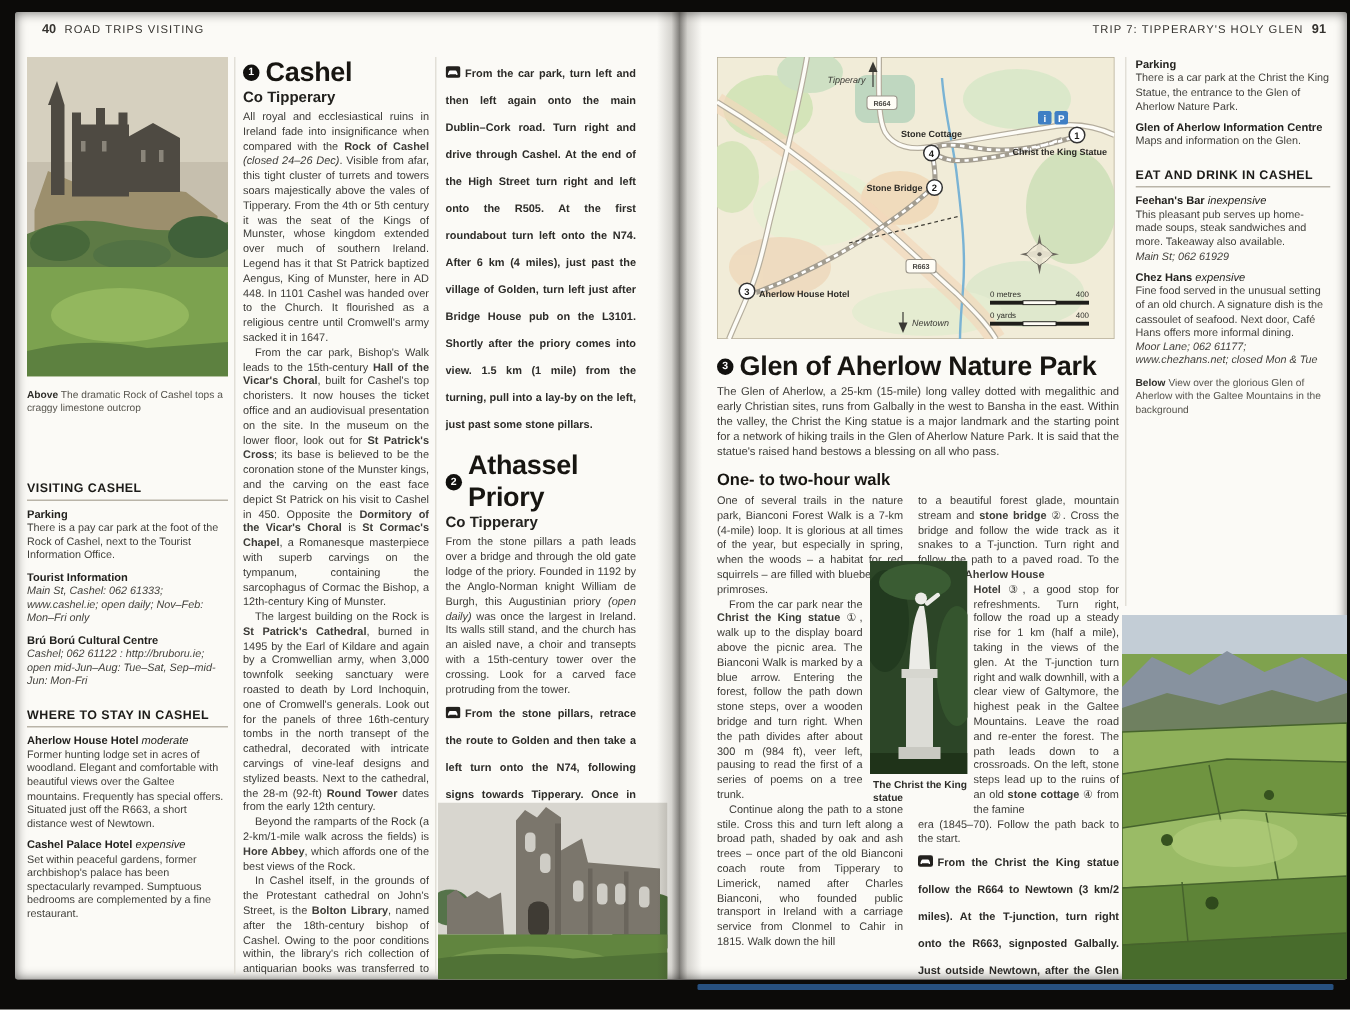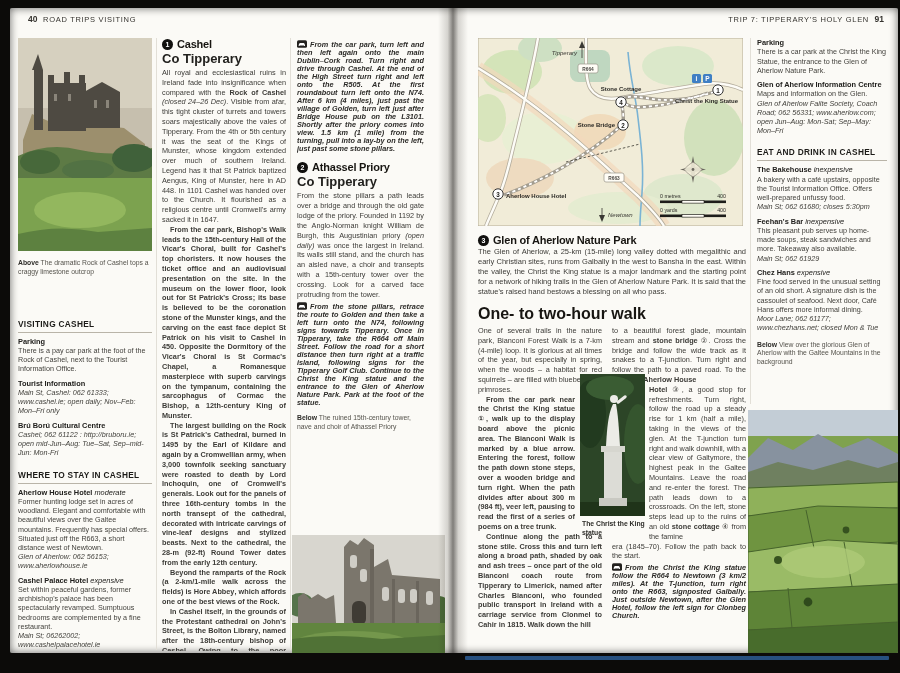--- a/index.html
+++ b/index.html
@@ -16,45 +16,45 @@
   .hdr b{font-size:8.5px;letter-spacing:0;}
   .hdr.left{left:18px;}
   .hdr.right{right:14px;text-align:right;}
 
   
   .col{position:absolute;top:30px;height:613px;overflow:hidden;}
   .vrule{position:absolute;top:30px;width:1px;background:#e2dfd7;}
 
   p{margin:0 0 0 0;}
   .body-p{font-size:7.3px;line-height:9.8px;text-align:justify;color:#3c3b37;margin:0;}
-  .ind{text-indent:8px;font-weight:bold;}
-  .dir{font-size:7.3px;line-height:8px;font-weight:bold;font-style:italic;color:#2c2b28;
+  .ind{text-indent:8px;}
+  .dir{font-size:7.3px;line-height:18px;font-weight:bold;color:#2c2b28;
        text-align:justify;margin-top:2px;}
   .caricon{width:10px;height:8px;margin-right:3px;vertical-align:-1px;}
 
   .sec-head{margin:0 0 1px 0;display:flex;align-items:center;gap:4px;}
-  .sec-title{font-size:11px;font-weight:bold;color:#171511;letter-spacing:-.2px;}
+  .sec-title{font-size:18px;font-weight:bold;color:#171511;letter-spacing:-.2px;}
   .numcirc{display:inline-flex;flex:none;width:11px;height:11px;border-radius:50%;background:#11100e;
            color:#fff;font-size:7px;font-weight:bold;align-items:center;justify-content:center;}
-  .county{font-size:13px;font-weight:bold;color:#22211e;margin:0 0 2px 0;}
+  .county{font-size:10px;font-weight:bold;color:#22211e;margin:0 0 2px 0;}
 
   
   .sb-head{font-size:8.3px;font-weight:bold;letter-spacing:.3px;color:#1c1b18;margin:0 0 4px 0;
            padding-bottom:3px;border-bottom:1px solid #b9b4a8;}
   .sb-entry{margin-bottom:5px;}
   .sb-name{font-size:7.4px;font-weight:bold;color:#22211e;line-height:9.4px;}
   .price{font-weight:normal;font-style:italic;}
   .sb-body{font-size:7.2px;line-height:9.2px;color:#403f3a;}
   .sb-det{font-size:7.2px;line-height:9.2px;font-style:italic;color:#403f3a;}
 
   .cap{font-size:6.8px;line-height:8.8px;color:#55534c;}
   .cap b{color:#2e2d29;}
 
   
-  .walk-title{font-size:16px;font-weight:bold;color:#171511;margin:8px 0 3px 0;}
+  .walk-title{font-size:11px;font-weight:bold;color:#171511;margin:8px 0 3px 0;}
   .walk-cols{display:flex;gap:10px;}
   .wcolA{width:124px;}
   .wcolB{width:134px;}
   .pad-r{padding-right:27px;}
   .pad-l{padding-left:37px;}
 
   .photo{position:absolute;overflow:hidden;}
   .statue-cap{position:absolute;left:572px;top:512px;width:68px;font-size:6.8px;line-height:8.6px;
               font-weight:bold;color:#2e2d29;}
 
@@ -131,26 +131,24 @@
         <div class="sb-name">Brú Ború Cultural Centre</div>
         <div class="sb-det">Cashel; 062 61122 : http://bruboru.ie; open mid-Jun–Aug: Tue–Sat, Sep–mid-Jun: Mon-Fri</div>
       </div>
     </div>
 
     <div class="sb-block" style="margin-top:12px;">
       <h3 class="sb-head">WHERE TO STAY IN CASHEL</h3>
       <div class="sb-entry">
         <div class="sb-name"><span>Aherlow House Hotel</span> <span class="price">moderate</span></div>
         <div class="sb-body">Former hunting lodge set in acres of woodland. Elegant and comfortable with beautiful views over the Galtee mountains. Frequently has special offers. Situated just off the R663, a short distance west of Newtown.</div>
-        <div class="sb-det">Glen of Aherlow: 062 56153; www.aherlowhouse.ie</div>
       </div>
       <div class="sb-entry">
         <div class="sb-name"><span>Cashel Palace Hotel</span> <span class="price">expensive</span></div>
         <div class="sb-body">Set within peaceful gardens, former archbishop's palace has been spectacularly revamped. Sumptuous bedrooms are complemented by a fine restaurant.</div>
-        <div class="sb-det">Main St; 06262002; www.cashelpalacehotel.ie</div>
       </div>
     </div>
   </div>
 
   <div class="col" style="left:152px;width:124px;">
     <h2 class="sec-head">
       <span class="numcirc">1</span>
       <span class="sec-title">Cashel</span>
     </h2>
     <div class="county">Co Tipperary</div>
@@ -359,39 +357,33 @@
 
   <div class="col" style="left:747px;top:30px;width:130px;height:372px;">
     <div class="sb-block">
       <div class="sb-entry">
         <div class="sb-name">Parking</div>
         <div class="sb-body">There is a car park at the Christ the King Statue, the entrance to the Glen of Aherlow Nature Park.</div>
       </div>
       <div class="sb-entry">
         <div class="sb-name">Glen of Aherlow Information Centre</div>
         <div class="sb-body">Maps and information on the Glen.</div>
-        <div class="sb-det">Glen of Aherlow Failte Society, Coach Road; 062 56331; www.aherlow.com; open Jun–Aug: Mon-Sat; Sep–May: Mon–Fri</div>
       </div>
     </div>
 
     <div class="sb-block" style="margin-top:12px;">
       <h3 class="sb-head">EAT AND DRINK IN CASHEL</h3>
-      <div class="sb-entry">
-        <div class="sb-name"><span>The Bakehouse</span> <span class="price">inexpensive</span></div>
-        <div class="sb-body">A bakery with a café upstairs, opposite the Tourist Information Office. Offers well-prepared unfussy food.</div>
-        <div class="sb-det">Main St; 062 61680; closes 5:30pm</div>
-      </div>
       <div class="sb-entry">
         <div class="sb-name"><span>Feehan's Bar</span> <span class="price">inexpensive</span></div>
         <div class="sb-body">This pleasant pub serves up home-made soups, steak sandwiches and more. Takeaway also available.</div>
         <div class="sb-det">Main St; 062 61929</div>
       </div>
       <div class="sb-entry">
         <div class="sb-name"><span>Chez Hans</span> <span class="price">expensive</span></div>
-        <div class="sb-body">Fine food served in the unusual setting of an old short. A signature dish is the cassoulet of seafood. Next door, Café Hans offers more informal dining.</div>
+        <div class="sb-body">Fine food served in the unusual setting of an old church. A signature dish is the cassoulet of seafood. Next door, Café Hans offers more informal dining.</div>
         <div class="sb-det">Moor Lane; 062 61177; www.chezhans.net; closed Mon &amp; Tue</div>
       </div>
     </div>
 
     <div class="cap" style="margin-top:8px;">
       <b>Below</b>
       <span>View over the glorious Glen of Aherlow with the Galtee Mountains in the background</span>
     </div>
   </div>
 

